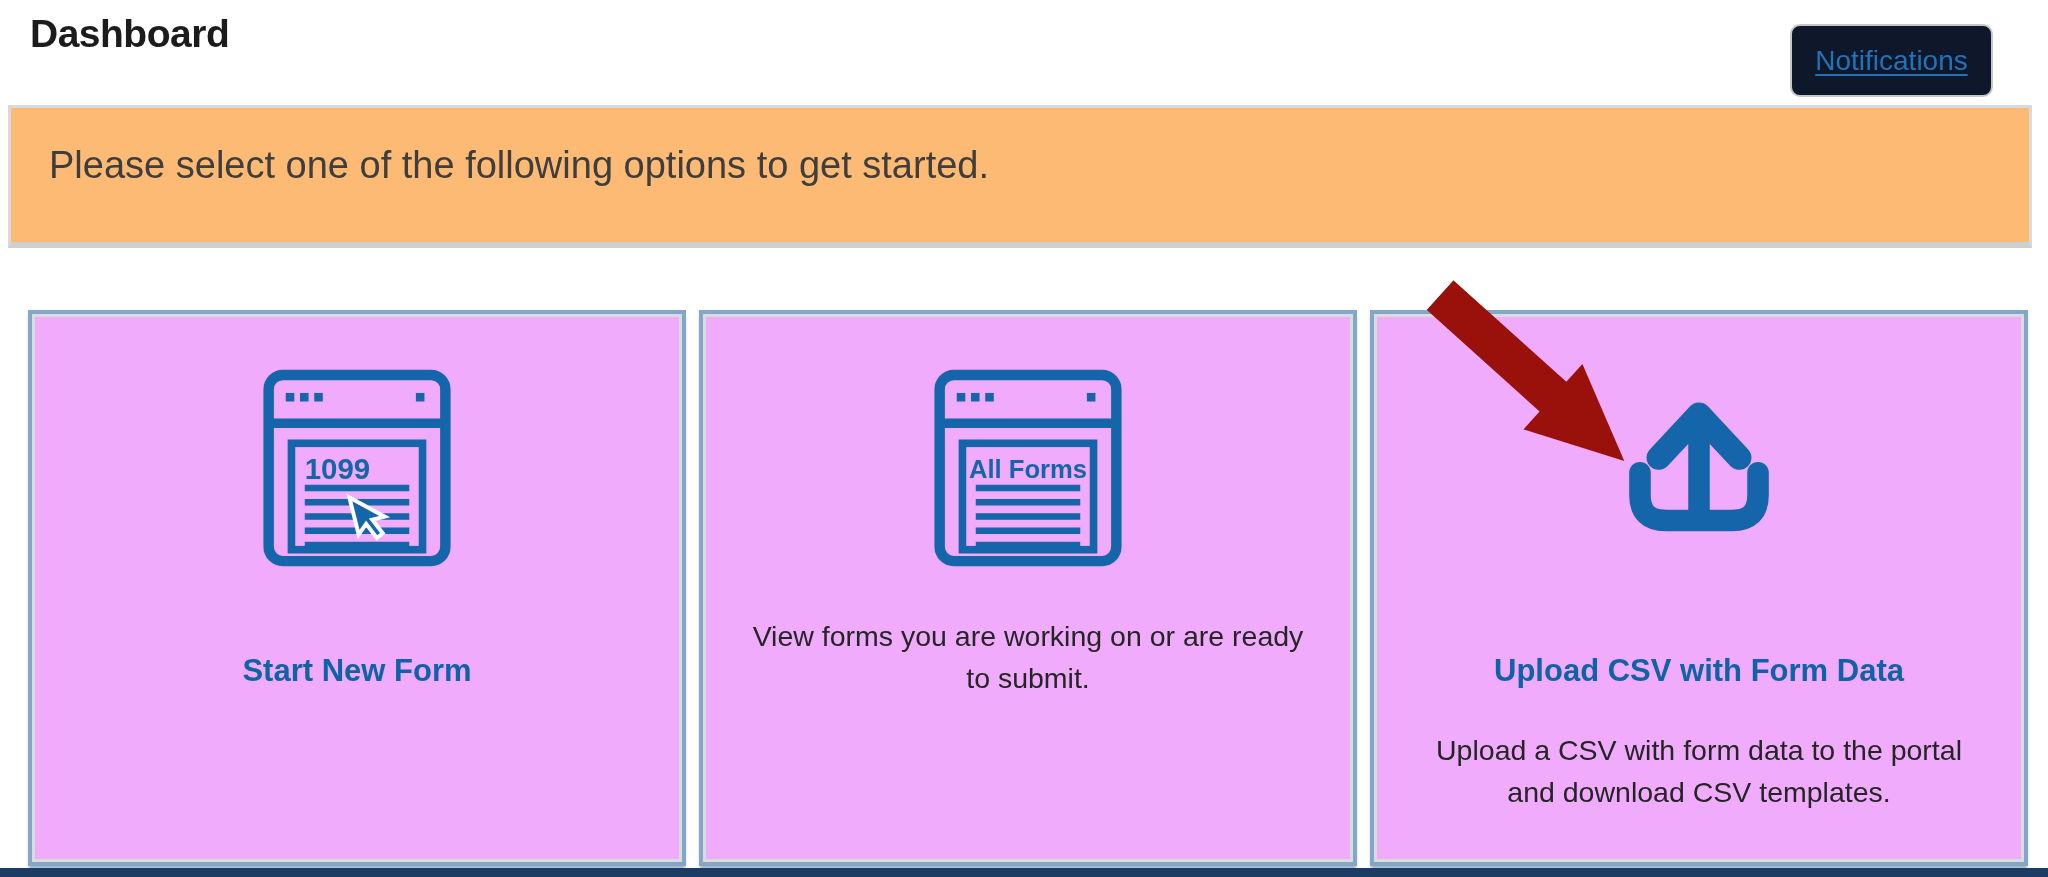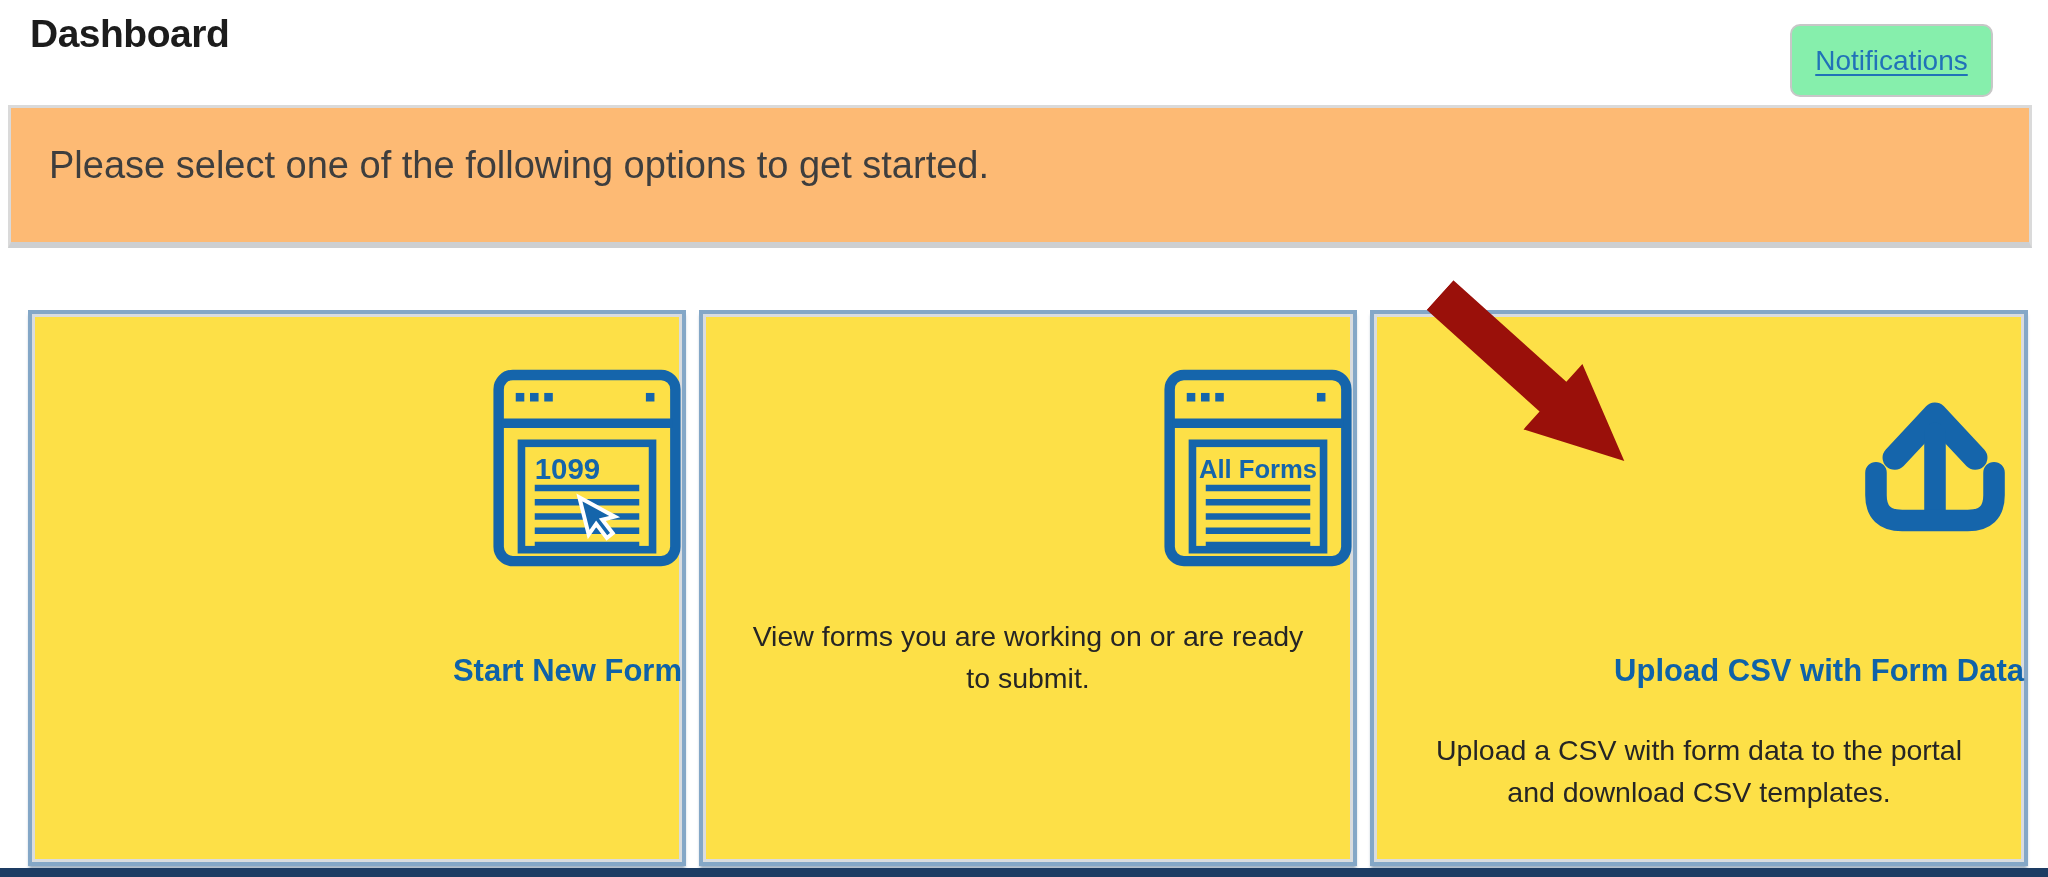--- a/index.html
+++ b/index.html
@@ -19,21 +19,21 @@
     font-weight: 700;
     color: #1c1c1c;
     letter-spacing: -0.5px;
   }
   .notif-btn {
     position: absolute;
     left: 1790px; top: 24px;
     width: 203px; height: 73px;
     border: 2px solid #c7c7c7;
     border-radius: 10px;
-    background: #86efac;
+    background: #0f172a;
     display: flex; align-items: center; justify-content: center;
     cursor: pointer;
   }
   .notif-link {
     font-size: 28px;
     color: #2172b8;
     text-decoration: underline;
     text-underline-offset: 4px;
   }
 
@@ -55,26 +55,26 @@
   
   .cards {
     position: absolute;
     left: 28px; top: 310px;
     width: 2000px; height: 556px;
     display: flex;
     gap: 13px;
   }
   .card {
     flex: 1 1 0;
-    background: #fde047;
+    background: #f0abfc;
     border: 4px solid #84a7c7;
     box-shadow: inset 0 0 0 3px #d9dcdf, 0 4px 3px -1px rgba(95,125,155,0.6);
     display: flex;
     flex-direction: column;
-    align-items: flex-end;
+    align-items: center;
     cursor: pointer;
   }
   .icon-wrap {
     height: 215px;
     margin-top: 46px;
     display: flex; align-items: center; justify-content: center;
     color: #1565ab;
   }
   .card-title {
     margin-top: 78px;

